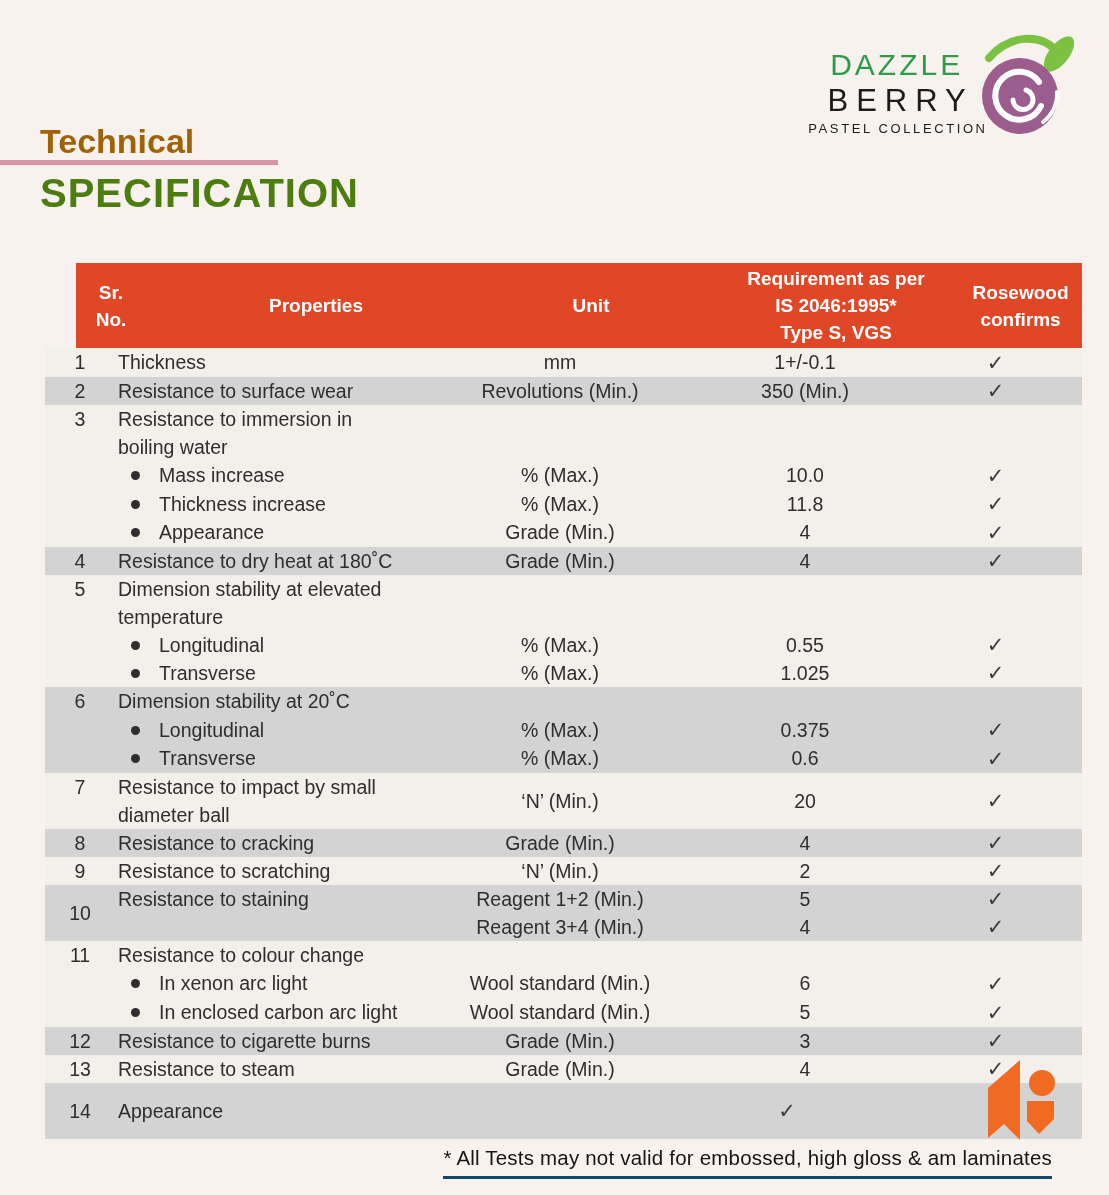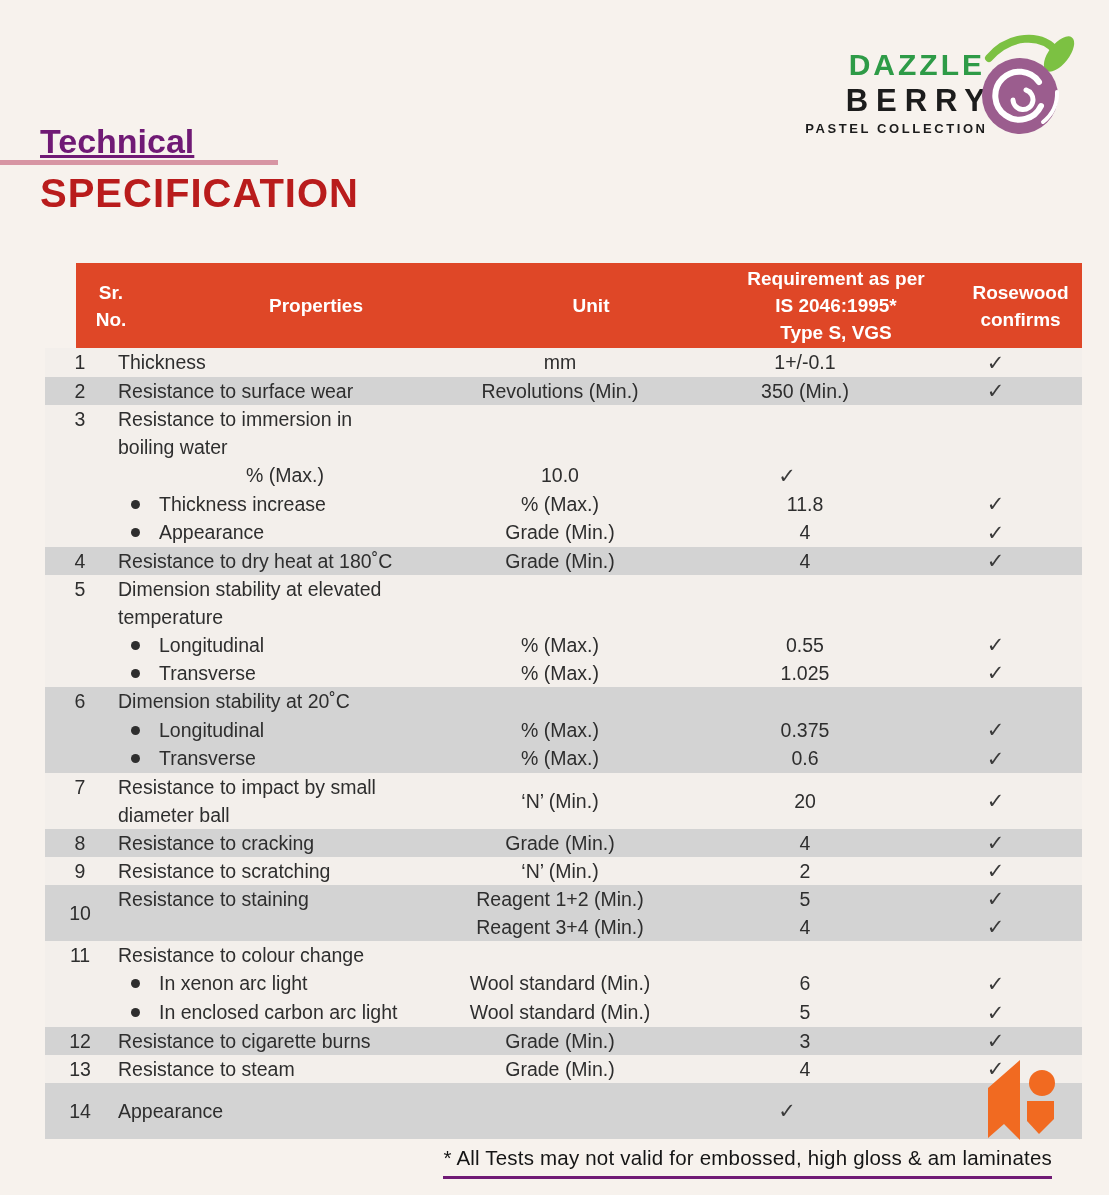--- a/index.html
+++ b/index.html
@@ -3,27 +3,27 @@
 <meta charset="utf-8">
 <style>
   html,body{margin:0;padding:0;}
   body{
     width:1109px;height:1195px;position:relative;overflow:hidden;
     background:#F7F2ED;
     font-family:"Liberation Sans",sans-serif;
     color:#2e2e2e;
   }
   
-  .brand-text{position:absolute;top:50px;right:124px;text-align:right;font-weight:bold;line-height:1;}
+  .brand-text{position:absolute;top:50px;right:124px;text-align:center;font-weight:normal;line-height:1;}
   .brand-l1{font-size:30px;letter-spacing:3px;}
   .brand-l2{font-size:31px;letter-spacing:8px;margin-top:5px;margin-right:-8px;}
   .brand-l3{font-size:13px;letter-spacing:2.6px;margin-top:6px;margin-right:-2.6px;}
   .berry{position:absolute;left:973px;top:28px;}
   
-  .title-1{position:absolute;left:40px;top:122px;font-size:34px;font-weight:bold;color:#701a75;text-decoration:underline;}
+  .title-1{position:absolute;left:40px;top:122px;font-size:34px;font-weight:bold;color:#a16207;}
   .title-rule{position:absolute;left:0;top:160px;width:278px;height:5px;}
   .title-2{position:absolute;left:40px;top:171px;font-size:40px;font-weight:bold;letter-spacing:1px;}
   
   .spec-table{position:absolute;left:45px;top:263px;width:1037px;font-size:19.5px;}
   .thead,.r{display:grid;grid-template-columns:70px 340px 210px 280px 137px;}
   .thead{height:85px;color:#fff;font-weight:bold;font-size:19px;margin-left:31px;}
   .thead > div{display:flex;align-items:center;justify-content:center;text-align:center;white-space:pre-line;line-height:27px;}
   .th-chk{padding-right:48px;}
   .cell{display:flex;align-items:center;}
   .c-no{justify-content:center;}
@@ -34,21 +34,21 @@
   .gray{background:#D3D3D3}.light{background:#F3EFEB}
   .top{align-items:flex-start;}
   .pre{white-space:pre-line;line-height:28px;}
   .ln{line-height:28px;}
   .dot{width:9px;height:9px;border-radius:50%;background:#2e2e2e;margin:0 19px 0 13px;flex:none;}
   .col{flex-direction:column;justify-content:center;}
   .col span{display:block;height:28px;line-height:28px;}
   .zup{position:relative;z-index:6;}
   
   .footnote{position:absolute;top:1146px;right:57px;font-size:20.5px;color:#151515;
-    border-bottom:3px solid #701a75;padding-bottom:6px;letter-spacing:.2px;z-index:7;}
+    border-bottom:3px solid #0c4a6e;padding-bottom:6px;letter-spacing:.2px;z-index:7;}
   
   .bottom-mark{position:absolute;left:983px;top:1056px;z-index:5;}
 </style>
 </head>
 <body>
 
 <div class="brand-text">
   <div class="brand-l1" style="color:#2E9B47">DAZZLE</div>
   <div class="brand-l2" style="color:#1c1c1c">BERRY</div>
   <div class="brand-l3" style="color:#1c1c1c">PASTEL COLLECTION</div>
@@ -57,21 +57,21 @@
   <path d="M 16,30 C 36,7 68,4 84,24" stroke="#7CC142" stroke-width="8" fill="none" stroke-linecap="round"></path>
   <ellipse cx="86" cy="26" rx="10" ry="21" transform="rotate(38 86 26)" fill="#7CC142"></ellipse>
   <circle cx="47" cy="68" r="38" fill="#9B5D8E"></circle>
   <path d="M 66,54 A 24,24 0 1 0 68,78" stroke="#FFFFFF" stroke-width="6" fill="none" stroke-linecap="round"></path>
   <path d="M 53,62 a 10,10 0 1 1 -13,10" stroke="#FFFFFF" stroke-width="5" fill="none" stroke-linecap="round"></path>
   <path d="M 70,94 A 36,36 0 0 0 84,64" stroke="#FFFFFF" stroke-width="4" fill="none" stroke-linecap="round"></path>
 </svg>
 
 <div class="title-1">Technical</div>
 <div class="title-rule" style="background:#D795A3"></div>
-<div class="title-2" style="color:#b91c1c">SPECIFICATION</div>
+<div class="title-2" style="color:#4d7c0f">SPECIFICATION</div>
 
 <div class="spec-table">
 
   <div class="thead" style="background:#DF4727">
     <div>Sr.
 No.</div>
     <div>Properties</div>
     <div>Unit</div>
     <div>Requirement as per
 IS 2046:1995*
@@ -100,20 +100,24 @@
     <div class="r h56">
       <div class="cell c-no top ln">3</div>
       <div class="cell c-prop top pre">Resistance to immersion in
 boiling water</div>
       <div></div>
         <div></div>
         <div></div>
     </div>
     <div class="r h29">
       <div></div>
+      <div class="cell c-prop">
+          <span class="dot"></span>
+          <span>Mass increase</span>
+        </div>
       <div class="cell c-unit">% (Max.)</div>
       <div class="cell c-req">10.0</div>
       <div class="cell c-chk">✓</div>
     </div>
     <div class="r h28">
       <div></div>
       <div class="cell c-prop">
           <span class="dot"></span>
           <span>Thickness increase</span>
         </div>

